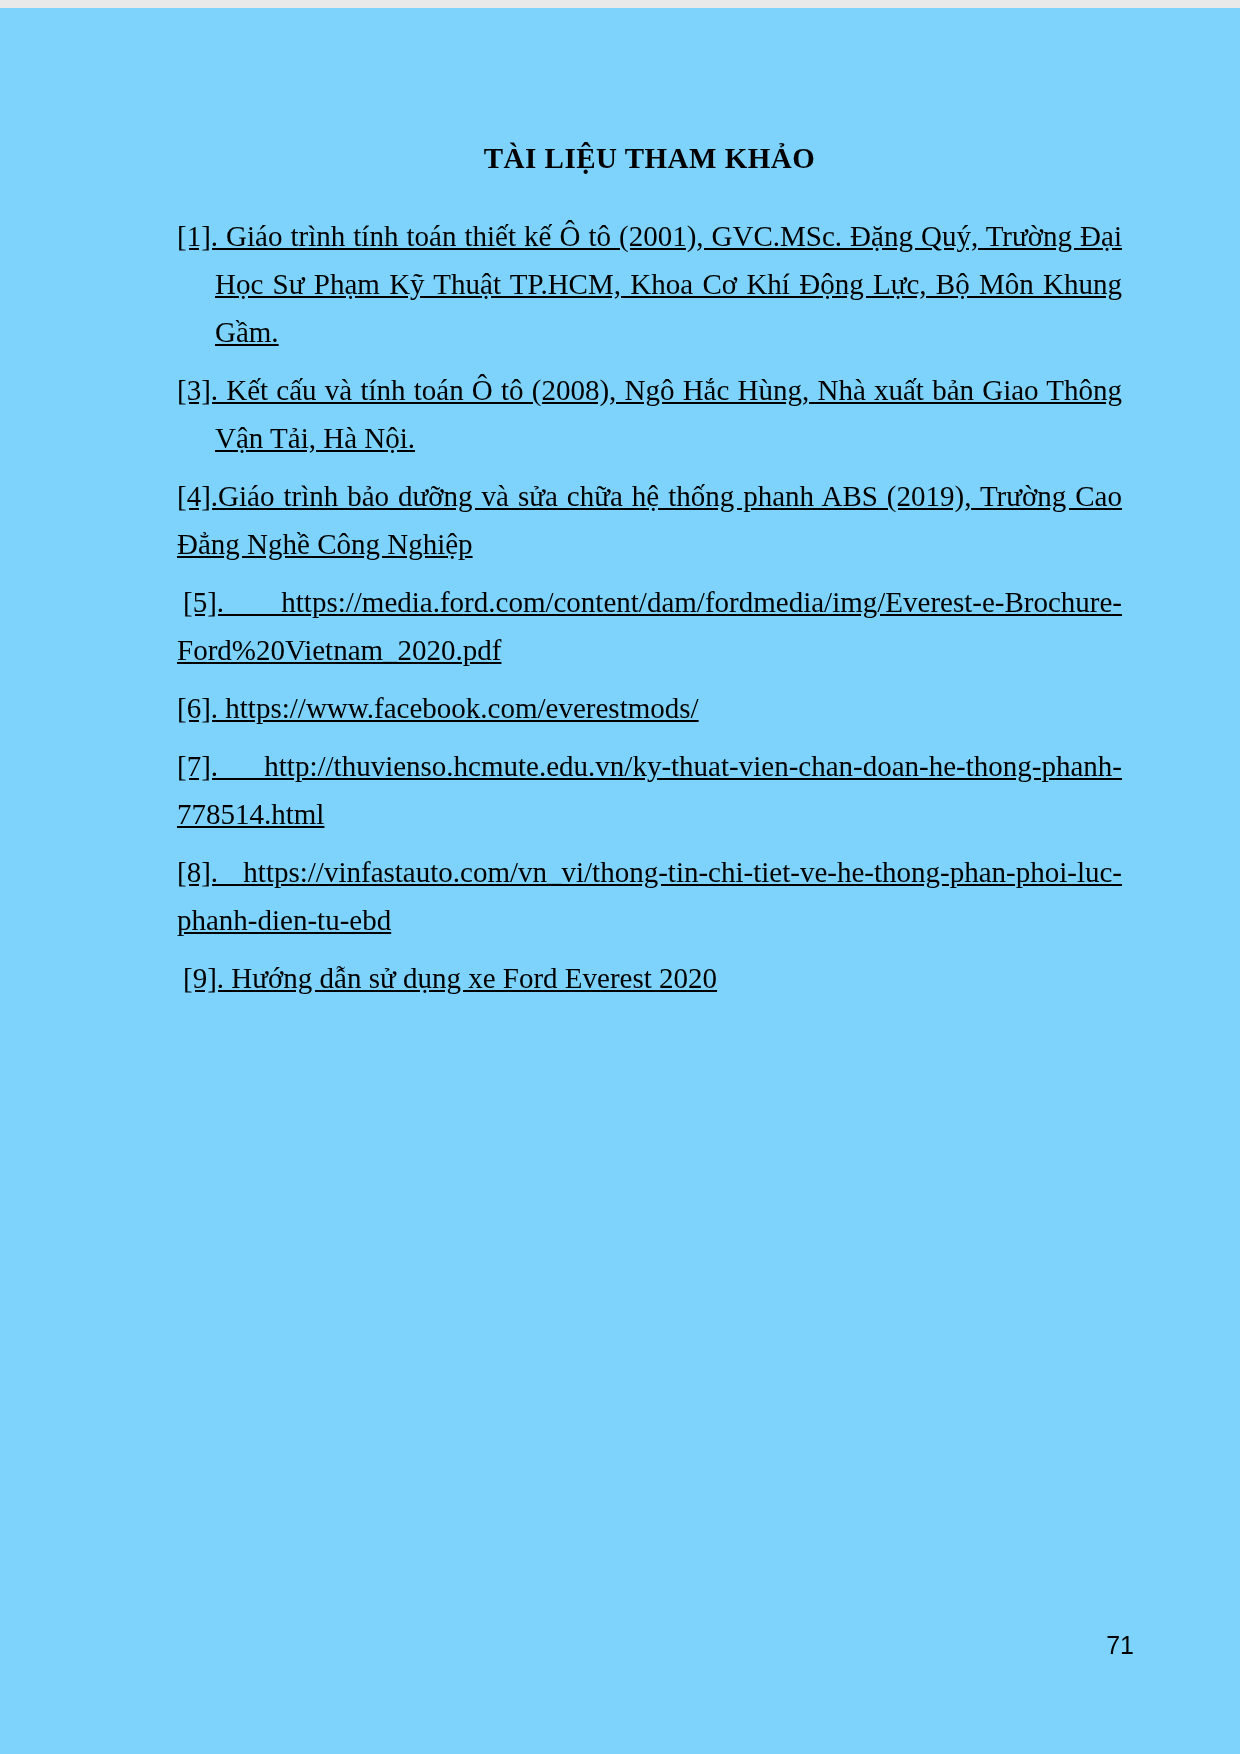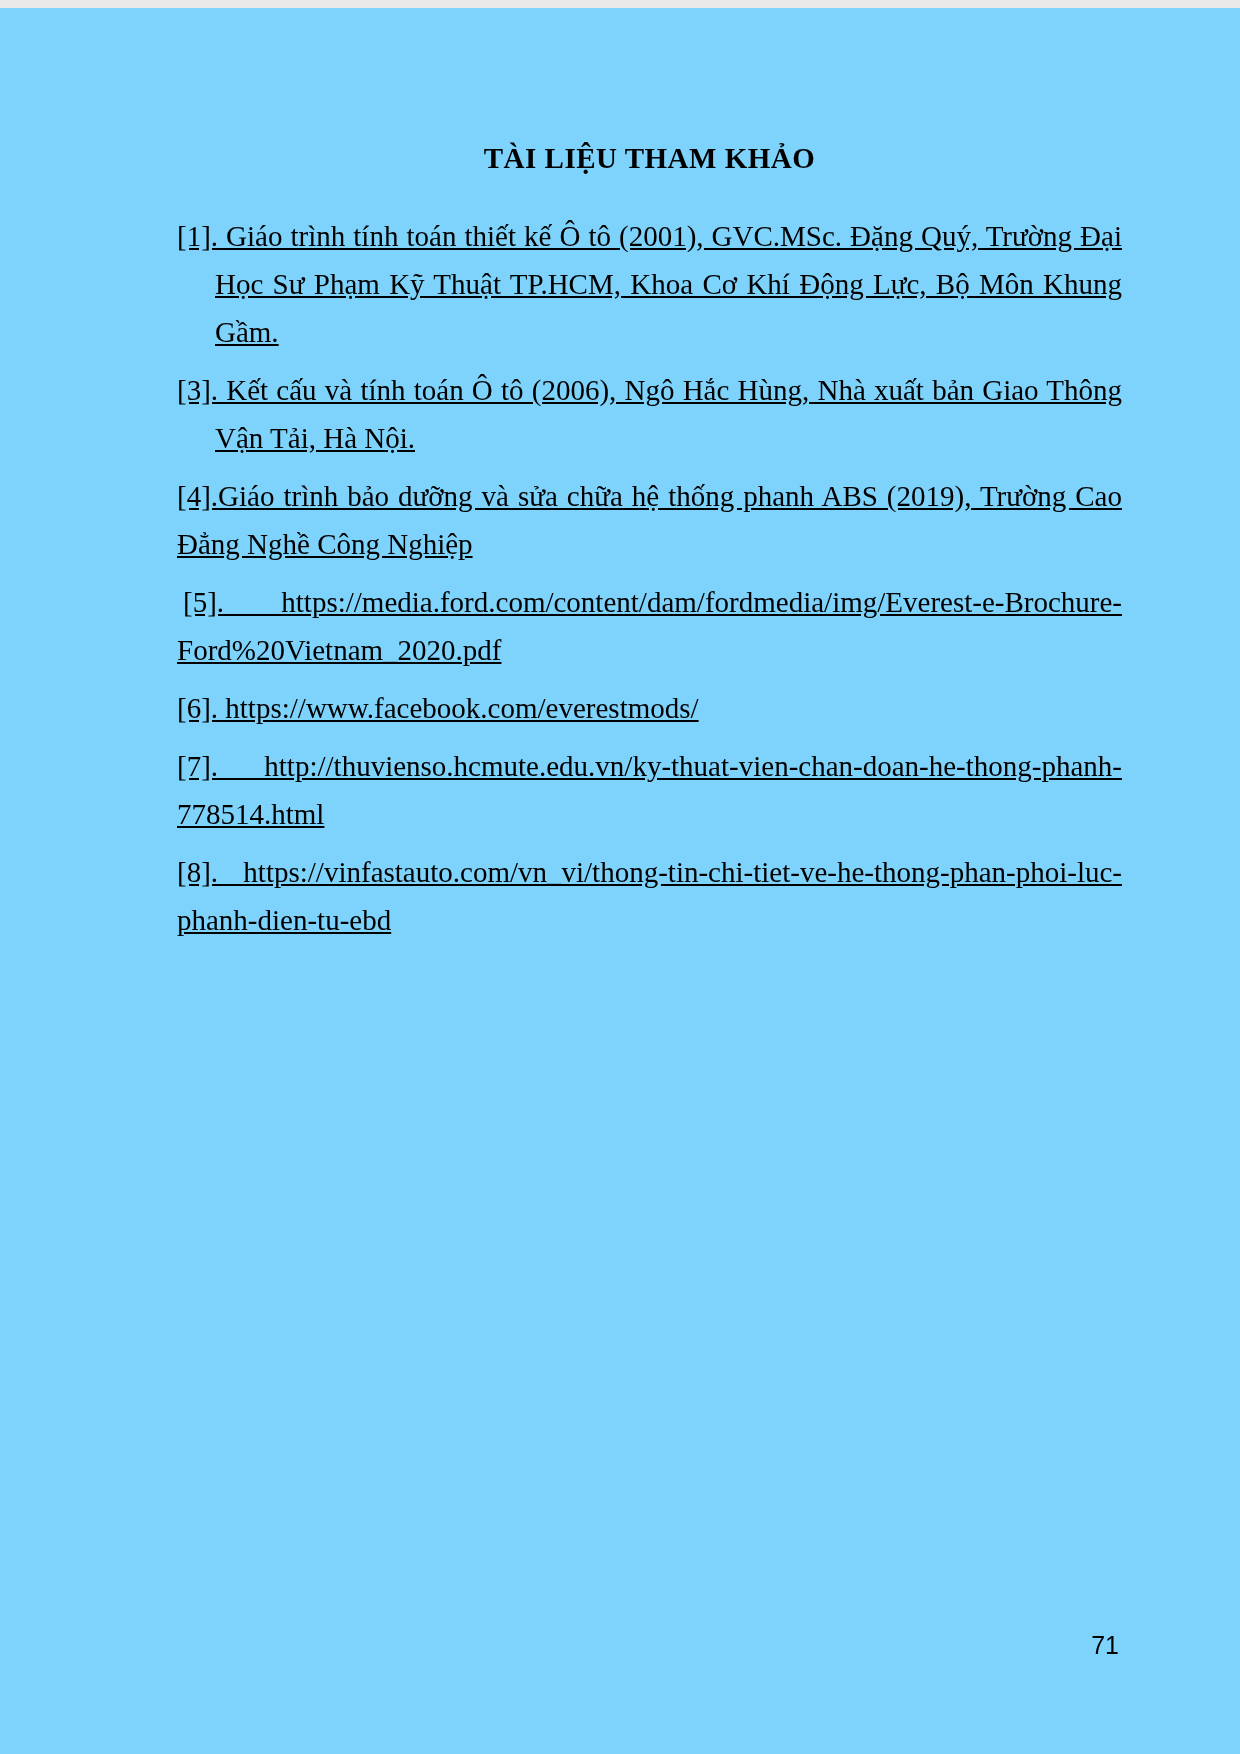--- a/index.html
+++ b/index.html
@@ -37,45 +37,46 @@
     padding-left: 38px;
     text-indent: -38px;
   }
   
   .lead-space {
     text-indent: 6px;
   }
   .page-number {
     position: absolute;
     top: 1622px;
-    right: 121px;
+    right: 106px;
     font-family: "Liberation Sans", "DejaVu Sans", sans-serif;
     font-size: 25px;
     line-height: 30px;
   }
 </style>
 </head>
 <body>
 
 <div class="page">
   <div class="content">
 
     <h1 class="doc-title">TÀI LIỆU THAM KHẢO</h1>
 
     <p class="ref hanging">[1]. Giáo trình tính toán thiết kế Ô tô (2001), GVC.MSc. Đặng Quý, Trường Đại Học Sư Phạm Kỹ Thuật TP.HCM, Khoa Cơ Khí Động Lực, Bộ Môn Khung Gầm.</p>
 
 
-    <p class="ref hanging">[3]. Kết cấu và tính toán Ô tô (2006), Ngô Hắc Hùng, Nhà xuất bản Giao Thông Vận Tải, Hà Nội.</p>
+    <p class="ref hanging">[3]. Kết cấu và tính toán Ô tô (2008), Ngô Hắc Hùng, Nhà xuất bản Giao Thông Vận Tải, Hà Nội.</p>
 
     <p class="ref">[4].Giáo trình bảo dưỡng và sửa chữa hệ thống phanh ABS (2019), Trường Cao Đẳng Nghề Công Nghiệp</p>
 
     <p class="ref lead-space">[5]. https://media.ford.com/content/dam/fordmedia/img/Everest-e-Brochure-Ford%20Vietnam_2020.pdf</p>
 
     <p class="ref">[6]. https://www.facebook.com/everestmods/</p>
 
     <p class="ref">[7]. http://thuvienso.hcmute.edu.vn/ky-thuat-vien-chan-doan-he-thong-phanh-778514.html</p>
 
     <p class="ref">[8]. https://vinfastauto.com/vn_vi/thong-tin-chi-tiet-ve-he-thong-phan-phoi-luc-phanh-dien-tu-ebd</p>
 
+    <p class="ref lead-space">[9]. Hướng dẫn sử dụng xe Ford Everest 2020</p>
   </div>
 
   <div class="page-number">71</div>
 </div>
 
 </body></html>

